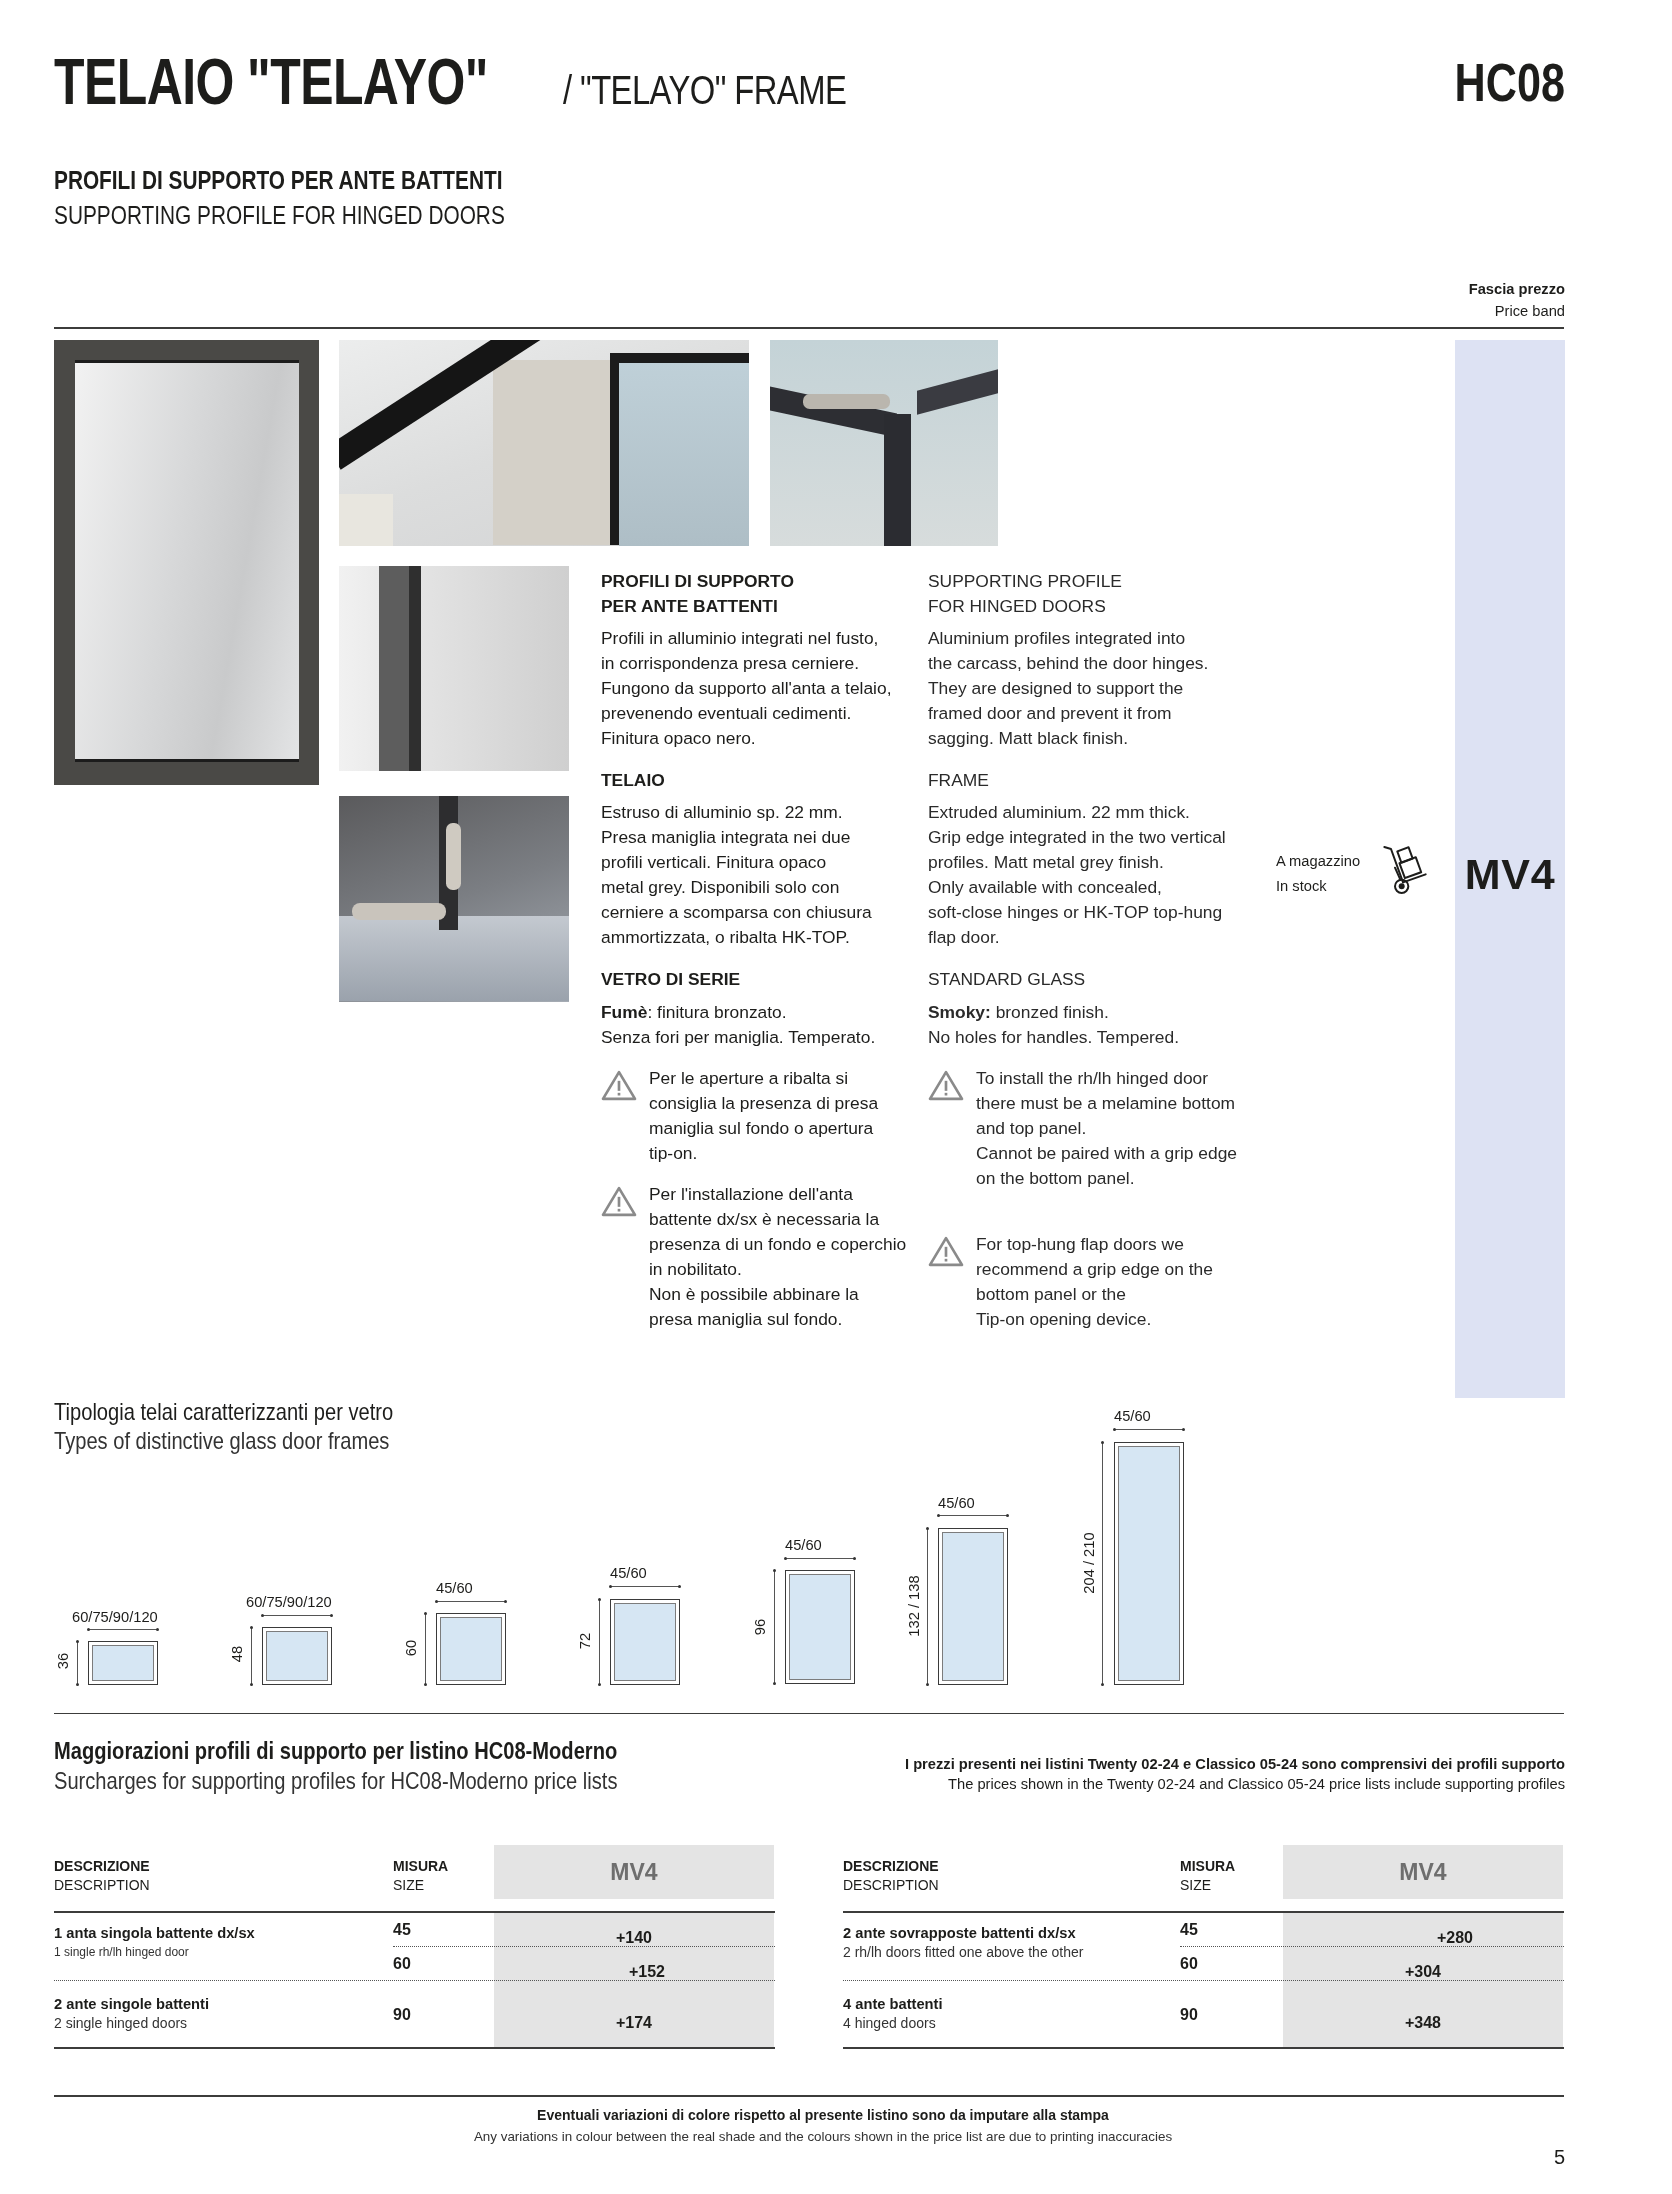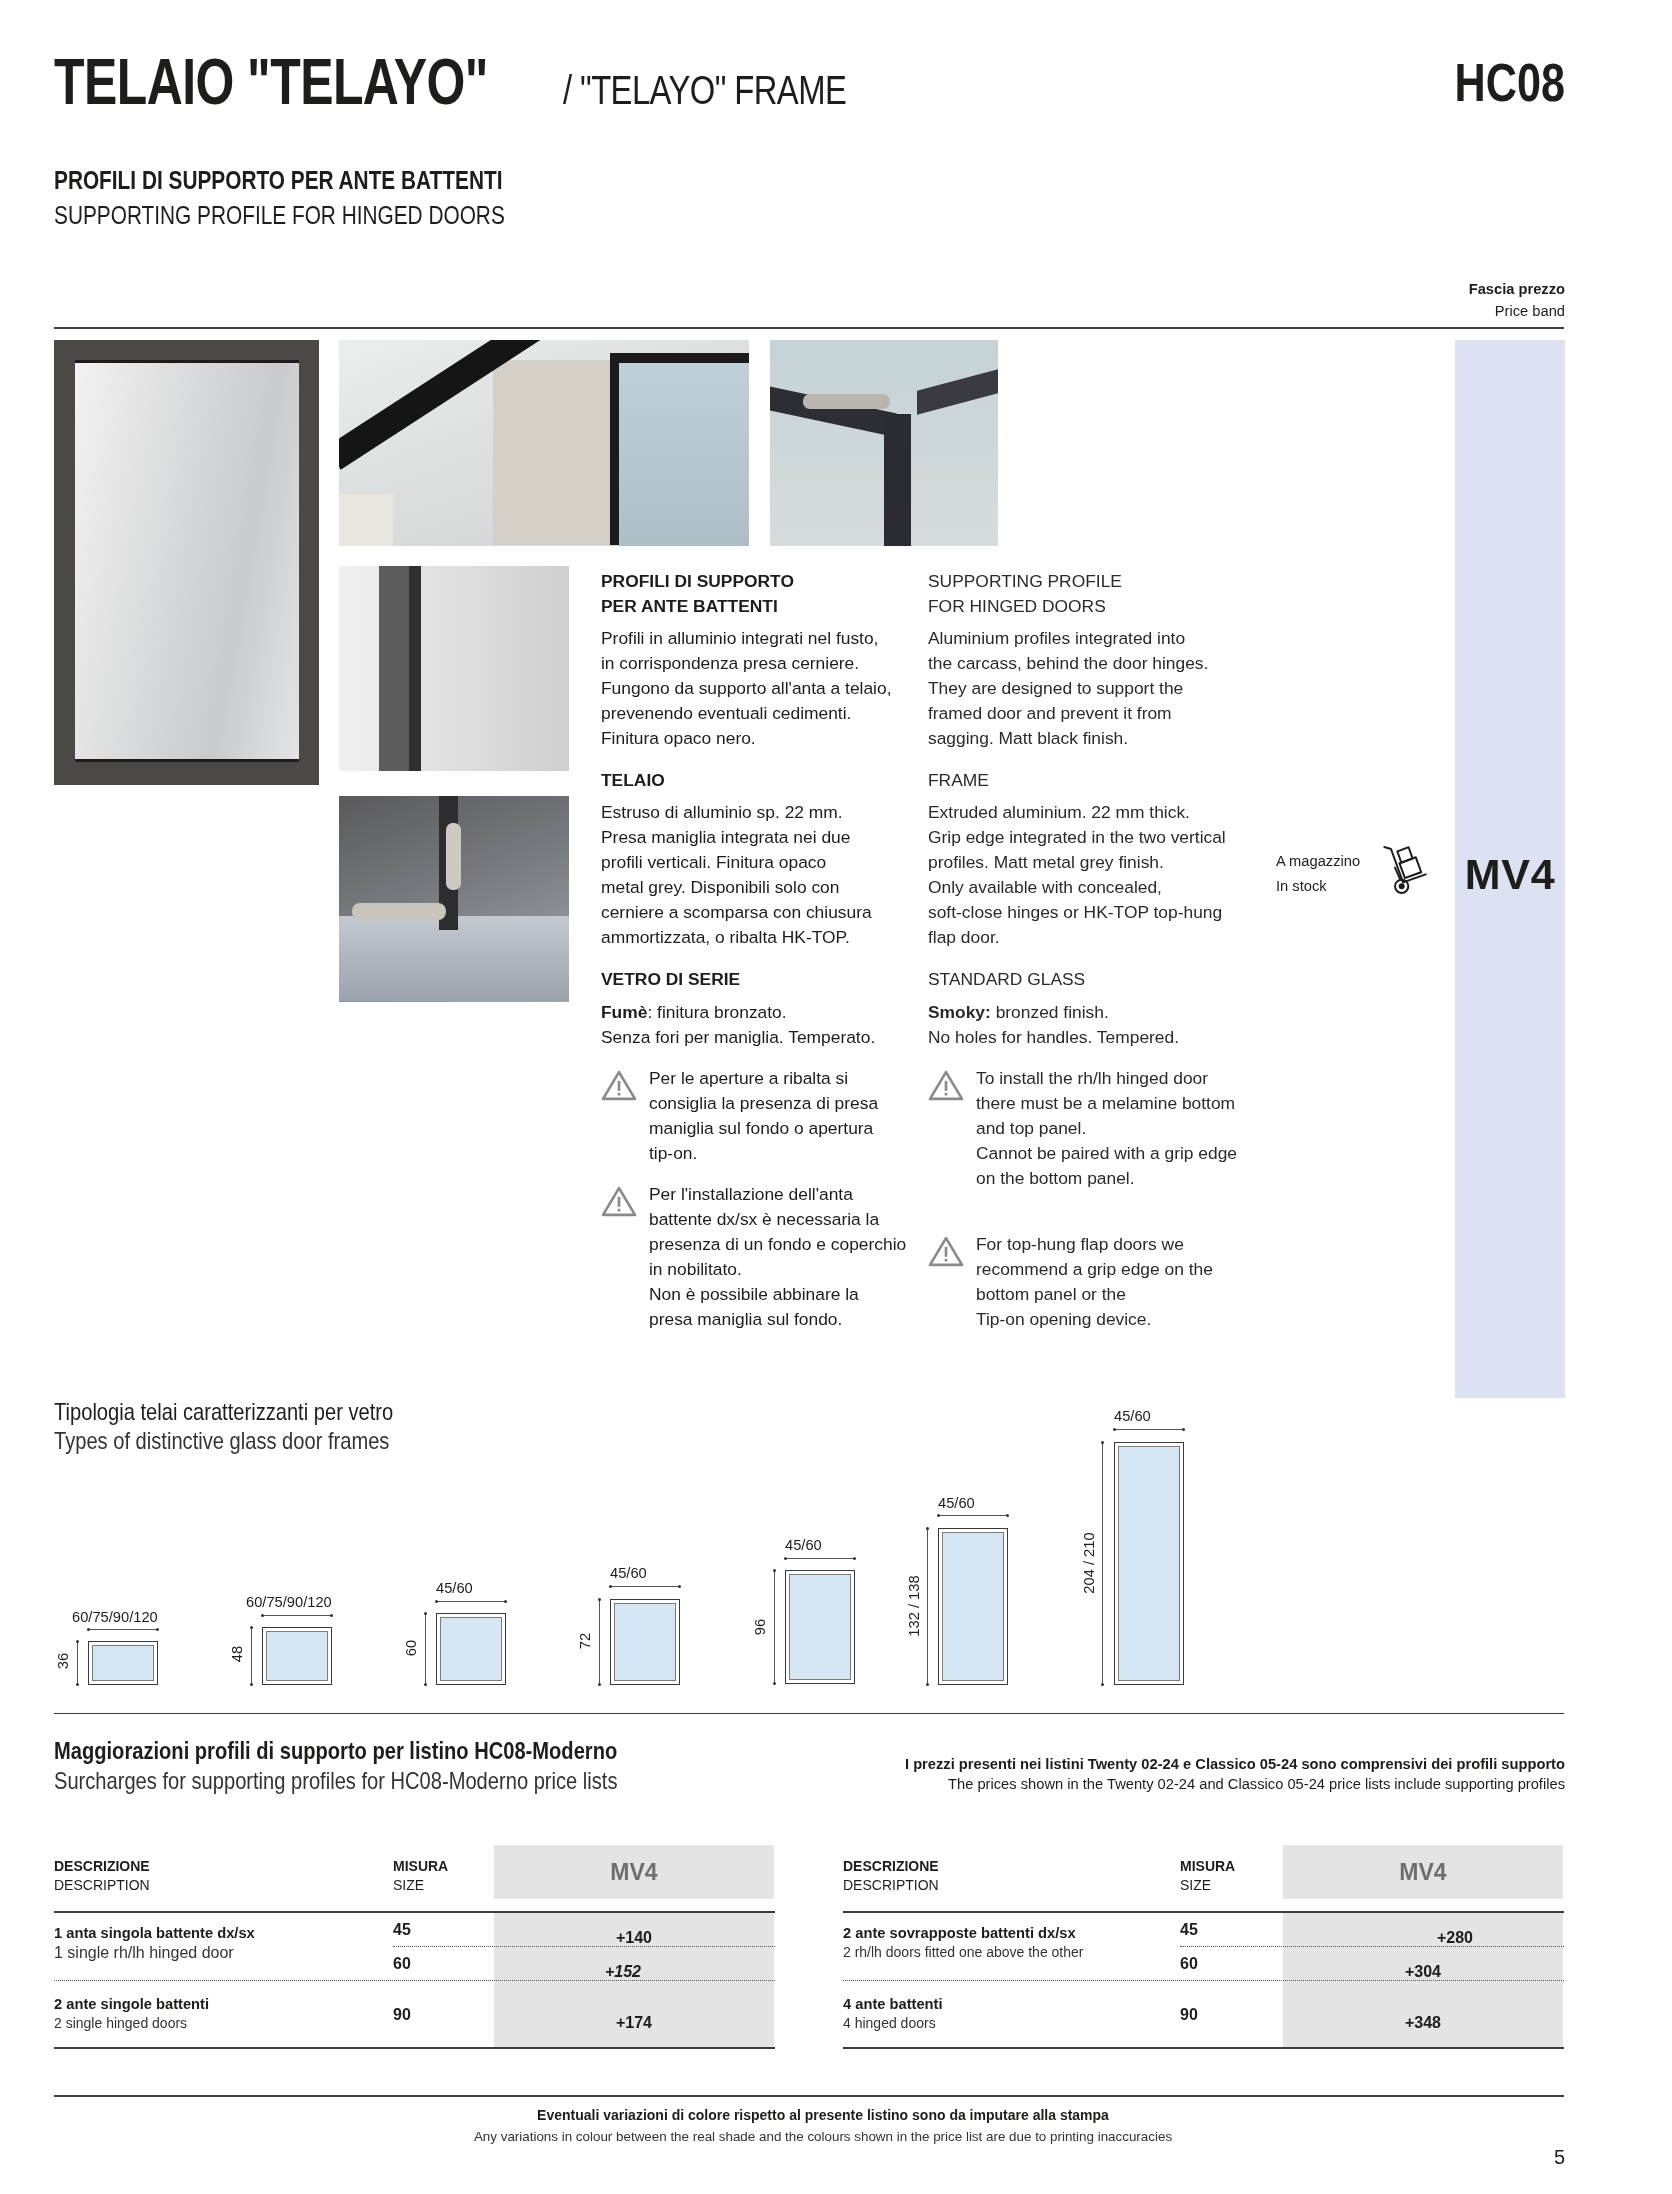--- a/index.html
+++ b/index.html
@@ -353,27 +353,27 @@
     <div>DESCRIPTION</div>
   </div>
   <div class="lab" style="left:339px;">
     <div class="b">MISURA</div>
     <div>SIZE</div>
   </div>
   <div class="rule" style="top:66px;"></div>
 
   <div class="rowdesc" style="left:0;top:79px;">
     <div class="b">1 anta singola battente dx/sx</div>
-    <div style="font-size:16px;color:#333">1 single rh/lh hinged door</div>
+    <div style="font-size:12px;color:#333">1 single rh/lh hinged door</div>
   </div>
   <div class="size" style="left:339px;top:76px;">45</div>
   <div class="price" style="left:440px;width:280px;top:76px;">+140</div>
   <div class="dot" style="left:339px;width:382px;top:101px;"></div>
   <div class="size" style="left:339px;top:110px;">60</div>
-  <div class="price" style="left:440px;width:258px;top:110px;font-style:italic;">+152</div>
+  <div class="price" style="left:464px;width:258px;top:110px;">+152</div>
   <div class="dot" style="left:0;width:721px;top:135px;"></div>
 
   <div class="rowdesc" style="left:0;top:150px;">
     <div class="b">2 ante singole battenti</div>
     <div style="font-size:14px;color:#333">2 single hinged doors</div>
   </div>
   <div class="size" style="left:339px;top:161px;">90</div>
   <div class="price" style="left:440px;width:280px;top:161px;">+174</div>
   <div class="rule" style="top:202px;"></div>
 </div>

